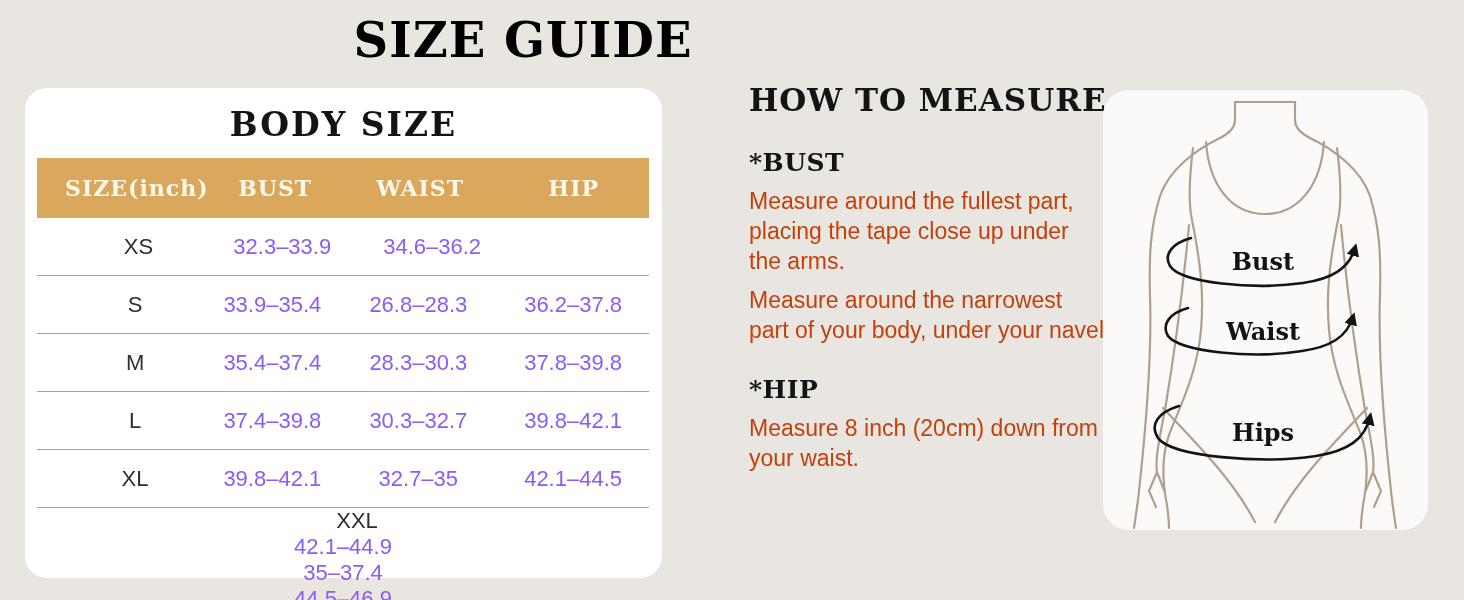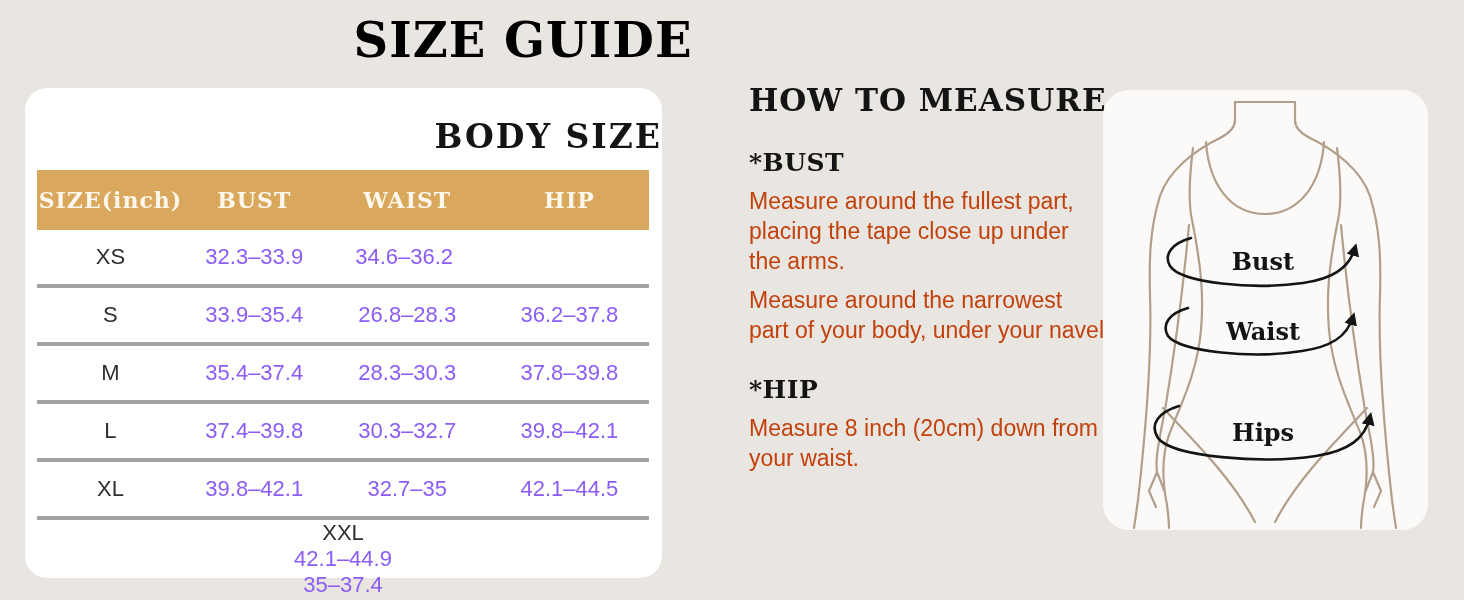--- a/index.html
+++ b/index.html
@@ -17,42 +17,42 @@
     font-family:"DejaVu Serif", serif; font-weight:700;
     font-size:48px; letter-spacing:1px; color:#000000; white-space:nowrap;
   }
 
   
   .size-card {
     position:absolute; left:25px; top:88px; width:637px; height:490px;
     background:#ffffff; border-radius:22px;
   }
   .size-card h2 {
-    margin-top:29px; text-align:right;
+    margin-top:17px; text-align:center;
     font-family:"DejaVu Serif", serif; font-weight:700;
     font-size:33px; letter-spacing:2px; color:#141414;
   }
   .thead {
     display:flex; align-items:center;
     margin:14px 13px 0 12px; height:60px;
     background:#d9a85c;
   }
   .thead .th {
     font-family:"DejaVu Serif", serif; font-weight:700;
     font-size:22px; letter-spacing:1px; color:#fdf7ec; text-align:center;
   }
   .tbody { margin:0 13px 0 12px; }
   .trow {
     display:flex; align-items:center; height:58px;
-    border-bottom:4px solid #a3a3a3;
+    border-bottom:1px solid #a3a3a3;
   }
   .trow:last-child { border-bottom:none;flex-direction:column; }
   .td { font-size:22px; color:#8b5cf6; text-align:center; }
   .td.size-cell { color:#2e2e2e; }
-  .c1 { width:24%; } .c2 { width:23%; } .c3 { width:27%; } .c4 { width:26%; }
+  .c1 { width:24%;margin-left:28px; } .c2 { width:23%; } .c3 { width:27%; } .c4 { width:26%; }
 
   
   .howto { position:absolute; left:707px; top:82px; width:410px;margin-left:42px; }
   .howto h2 {
     font-family:"DejaVu Serif", serif; font-weight:700;
     font-size:31px; letter-spacing:1px; color:#141414;
   }
   .howto h3 {
     margin:30px 0 0 0;
     font-family:"DejaVu Serif", serif; font-weight:700;

